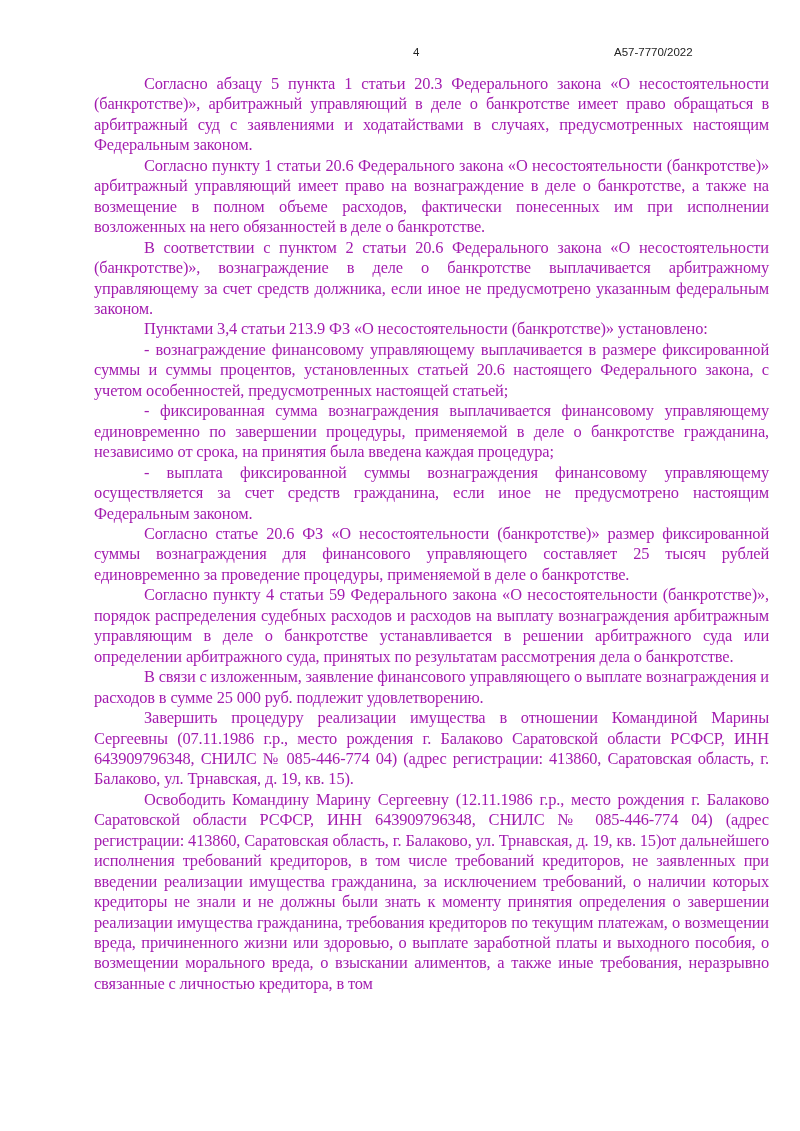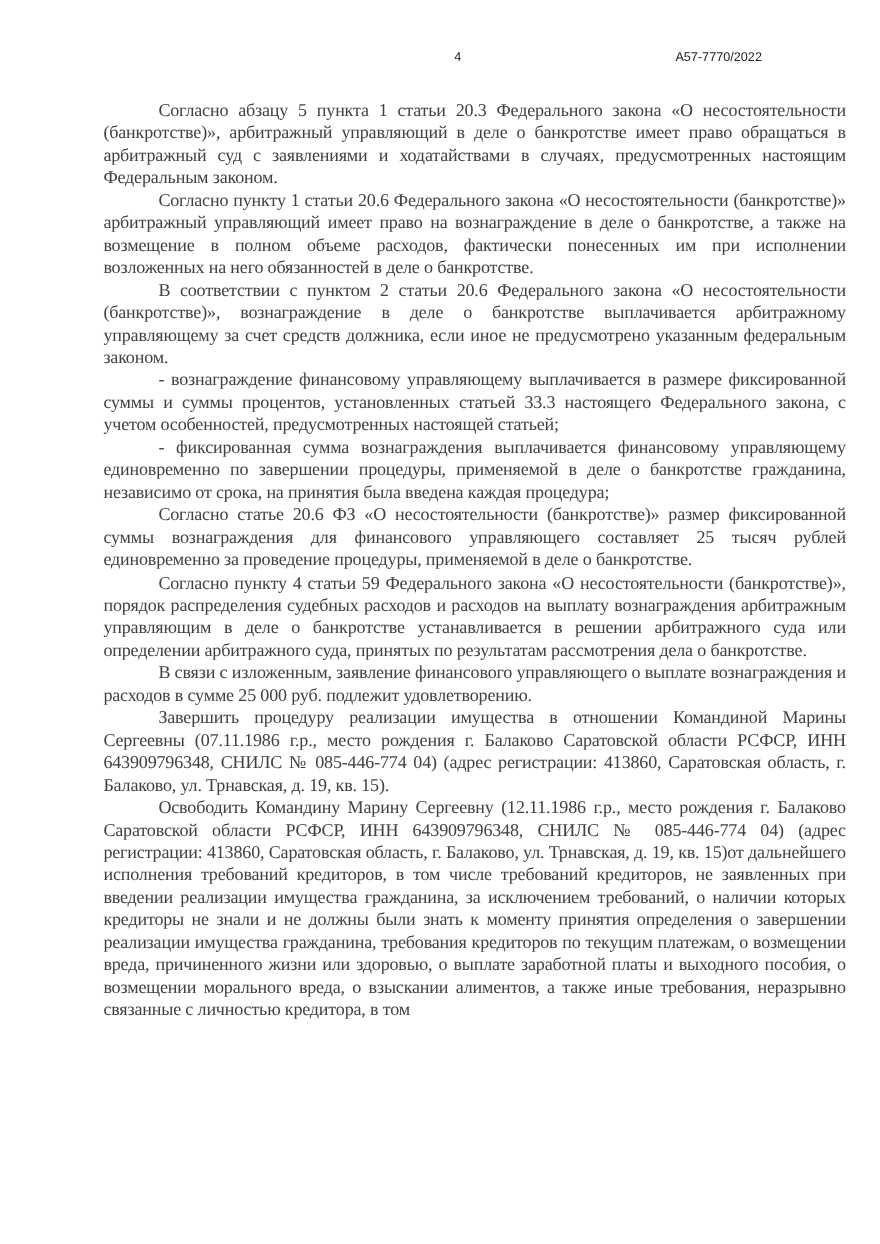--- a/index.html
+++ b/index.html
@@ -1,38 +1,40 @@
 <!DOCTYPE html>
 <html><head>
   <meta charset="utf-8">
   <style>
     html, body { margin: 0; padding: 0; background: #ffffff; }
     body { width: 800px; height: 1131px; overflow: hidden; position: relative; color: #111; }
     .page { position: absolute; left: 0; top: 0; width: 800px; height: 1131px; background: #fff; }
     .hdr { position: absolute; top: 46px; font-family: "Liberation Sans", sans-serif; font-size: 11.5px; color: #222; }
     .hdr-num { left: 413px; }
     .hdr-case { left: 614px; text-align: center; }
-    .body { position: absolute; left: 94px; top: 90px; width: 675px;
+    .body { position: absolute; left: 94px; top: 74px; width: 675px;
       font-family: "Liberation Serif", serif; font-size: 16.4px; line-height: 20.45px;
-      text-align: justify; color: #404040; letter-spacing: -0.15px; }
+      text-align: justify; color: #a21caf; letter-spacing: -0.15px; }
     .body p { margin: 0; text-indent: 50px; }
     .body p.heading { text-indent: 0; text-align: center; margin: 0 0 20.5px 0; letter-spacing: 0.3px; }
   </style>
 </head>
 <body>
 
 <div class="page">
   <div class="hdr hdr-num">4</div>
   <div class="hdr hdr-case">А57-7770/2022</div>
 
   <div class="body">
     <p>Согласно абзацу 5 пункта 1 статьи 20.3 Федерального закона «О несостоятельности (банкротстве)», арбитражный управляющий в деле о банкротстве имеет право обращаться в арбитражный суд с заявлениями и ходатайствами в случаях, предусмотренных настоящим Федеральным законом.</p>
     <p>Согласно пункту 1 статьи 20.6 Федерального закона «О несостоятельности (банкротстве)» арбитражный управляющий имеет право на вознаграждение в деле о банкротстве, а также на возмещение в полном объеме расходов, фактически понесенных им при исполнении возложенных на него обязанностей в деле о банкротстве.</p>
     <p>В соответствии с пунктом 2 статьи 20.6 Федерального закона «О несостоятельности (банкротстве)», вознаграждение в деле о банкротстве выплачивается арбитражному управляющему за счет средств должника, если иное не предусмотрено указанным федеральным законом.</p>
-    <p>- вознаграждение финансовому управляющему выплачивается в размере фиксированной суммы и суммы процентов, установленных статьей 33.3 настоящего Федерального закона, с учетом особенностей, предусмотренных настоящей статьей;</p>
+    <p>Пунктами 3,4 статьи 213.9 ФЗ «О несостоятельности (банкротстве)» установлено:</p>
+    <p>- вознаграждение финансовому управляющему выплачивается в размере фиксированной суммы и суммы процентов, установленных статьей 20.6 настоящего Федерального закона, с учетом особенностей, предусмотренных настоящей статьей;</p>
     <p>- фиксированная сумма вознаграждения выплачивается финансовому управляющему единовременно по завершении процедуры, применяемой в деле о банкротстве гражданина, независимо от срока, на принятия была введена каждая процедура;</p>
+    <p>- выплата фиксированной суммы вознаграждения финансовому управляющему осуществляется за счет средств гражданина, если иное не предусмотрено настоящим Федеральным законом.</p>
     <p>Согласно статье 20.6 ФЗ «О несостоятельности (банкротстве)» размер фиксированной суммы вознаграждения для финансового управляющего составляет 25 тысяч рублей единовременно за проведение процедуры, применяемой в деле о банкротстве.</p>
     <p>Согласно пункту 4 статьи 59 Федерального закона «О несостоятельности (банкротстве)», порядок распределения судебных расходов и расходов на выплату вознаграждения арбитражным управляющим в деле о банкротстве устанавливается в решении арбитражного суда или определении арбитражного суда, принятых по результатам рассмотрения дела о банкротстве.</p>
     <p>В связи с изложенным, заявление финансового управляющего о выплате вознаграждения и расходов в сумме 25 000 руб. подлежит удовлетворению.</p>
     <p>Завершить процедуру реализации имущества в отношении Командиной Марины Сергеевны (07.11.1986 г.р., место рождения г. Балаково Саратовской области РСФСР, ИНН 643909796348, СНИЛС № 085-446-774 04) (адрес регистрации: 413860, Саратовская область, г. Балаково, ул. Трнавская, д. 19, кв. 15).</p>
     <p>Освободить Командину Марину Сергеевну (12.11.1986 г.р., место рождения г. Балаково Саратовской области РСФСР, ИНН 643909796348, СНИЛС № 085-446-774 04) (адрес регистрации: 413860, Саратовская область, г. Балаково, ул. Трнавская, д. 19, кв. 15)от дальнейшего исполнения требований кредиторов, в том числе требований кредиторов, не заявленных при введении реализации имущества гражданина, за исключением требований, о наличии которых кредиторы не знали и не должны были знать к моменту принятия определения о завершении реализации имущества гражданина, требования кредиторов по текущим платежам, о возмещении вреда, причиненного жизни или здоровью, о выплате заработной платы и выходного пособия, о возмещении морального вреда, о взыскании алиментов, а также иные требования, неразрывно связанные с личностью кредитора, в том</p>
   </div>
 </div>
 
 </body></html>

